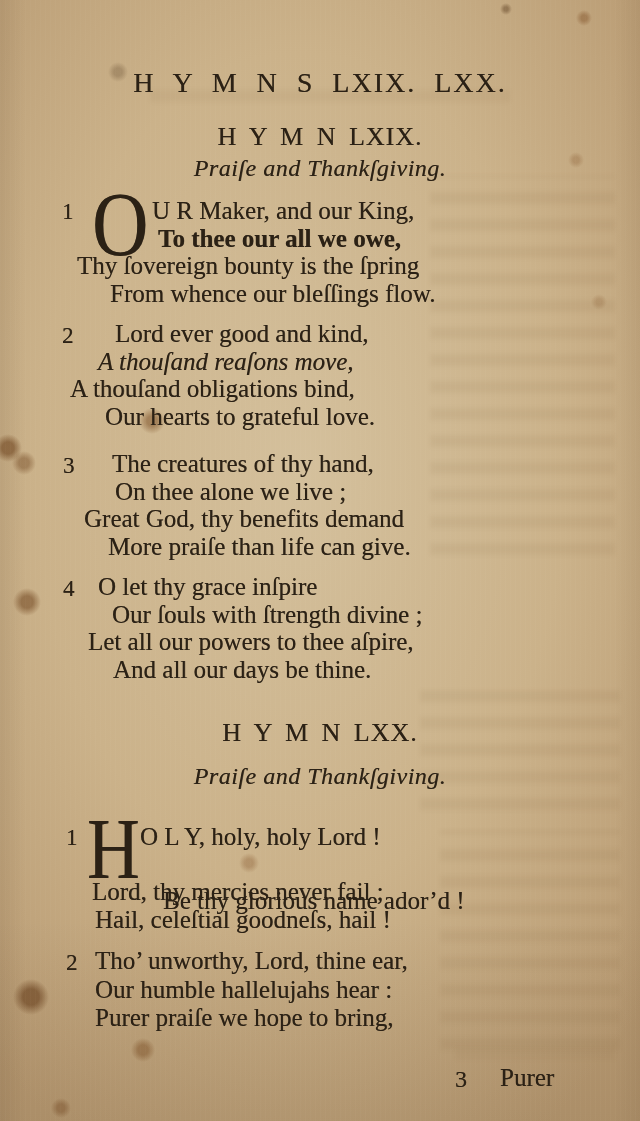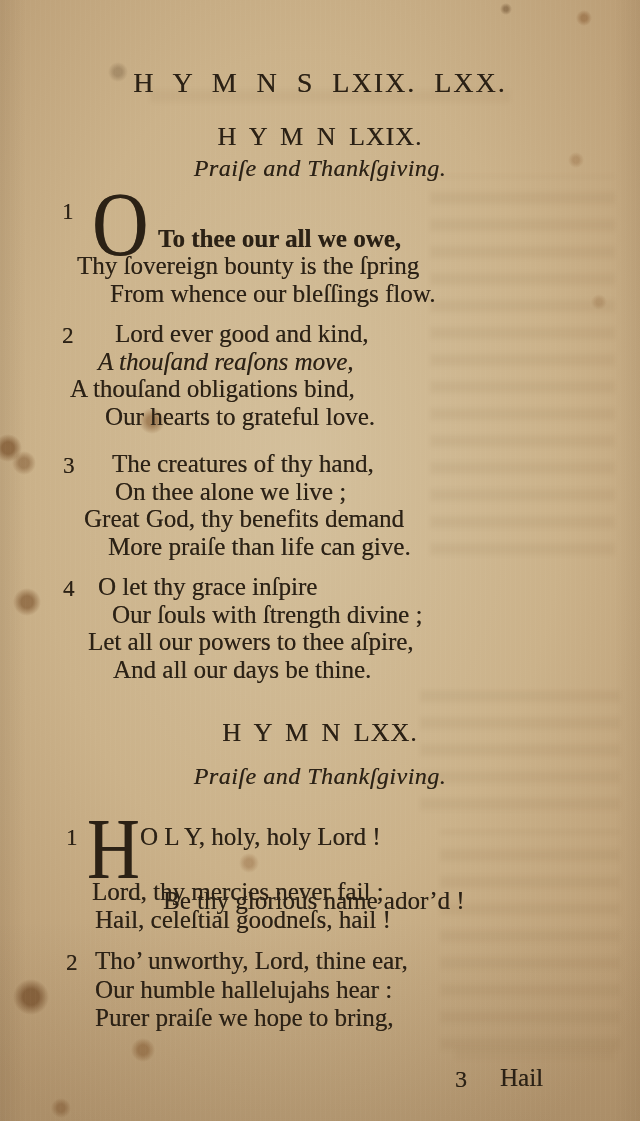--- a/index.html
+++ b/index.html
@@ -115,20 +115,21 @@
   <div class="ghost" id="g5"></div>
 
   <div class="running-head ink">H Y M N S LXIX. LXX.</div>
 
   <div class="hymn-heading ink" id="h1">H Y M N LXIX.</div>
   <div class="hymn-subtitle ink" id="s1">Praiſe and Thankſgiving.</div>
 
   <div class="verse" id="v11">
     <span class="vnum ink">1</span>
     <span class="dc ink">O</span>
+    <span class="vline l0 ink">U R Maker, and our King,</span>
     <span class="vline l1 ink">To thee our all we owe,</span>
     <span class="vline l2 ink">Thy ſovereign bounty is the ſpring</span>
     <span class="vline l3 ink">From whence our bleſſings flow.</span>
   </div>
 
   <div class="verse" id="v12">
     <span class="vnum ink">2</span>
     <span class="vline l0 ink">Lord ever good and kind,</span>
     <span class="vline l1 ink">A thouſand reaſons move,</span>
     <span class="vline l2 ink">A thouſand obligations bind,</span>
@@ -165,16 +166,16 @@
 
   <div class="verse" id="v22">
     <span class="vnum ink">2</span>
     <span class="vline l0 ink">Tho’ unworthy, Lord, thine ear,</span>
     <span class="vline l1 ink">Our humble hallelujahs hear :</span>
     <span class="vline l2 ink">Purer praiſe we hope to bring,</span>
   </div>
 
   <div class="foot">
     <span class="sig ink">3</span>
-    <span class="catchword ink">Hail</span>
+    <span class="catchword ink">Purer</span>
   </div>
 
 </div>
 
 </body></html>

